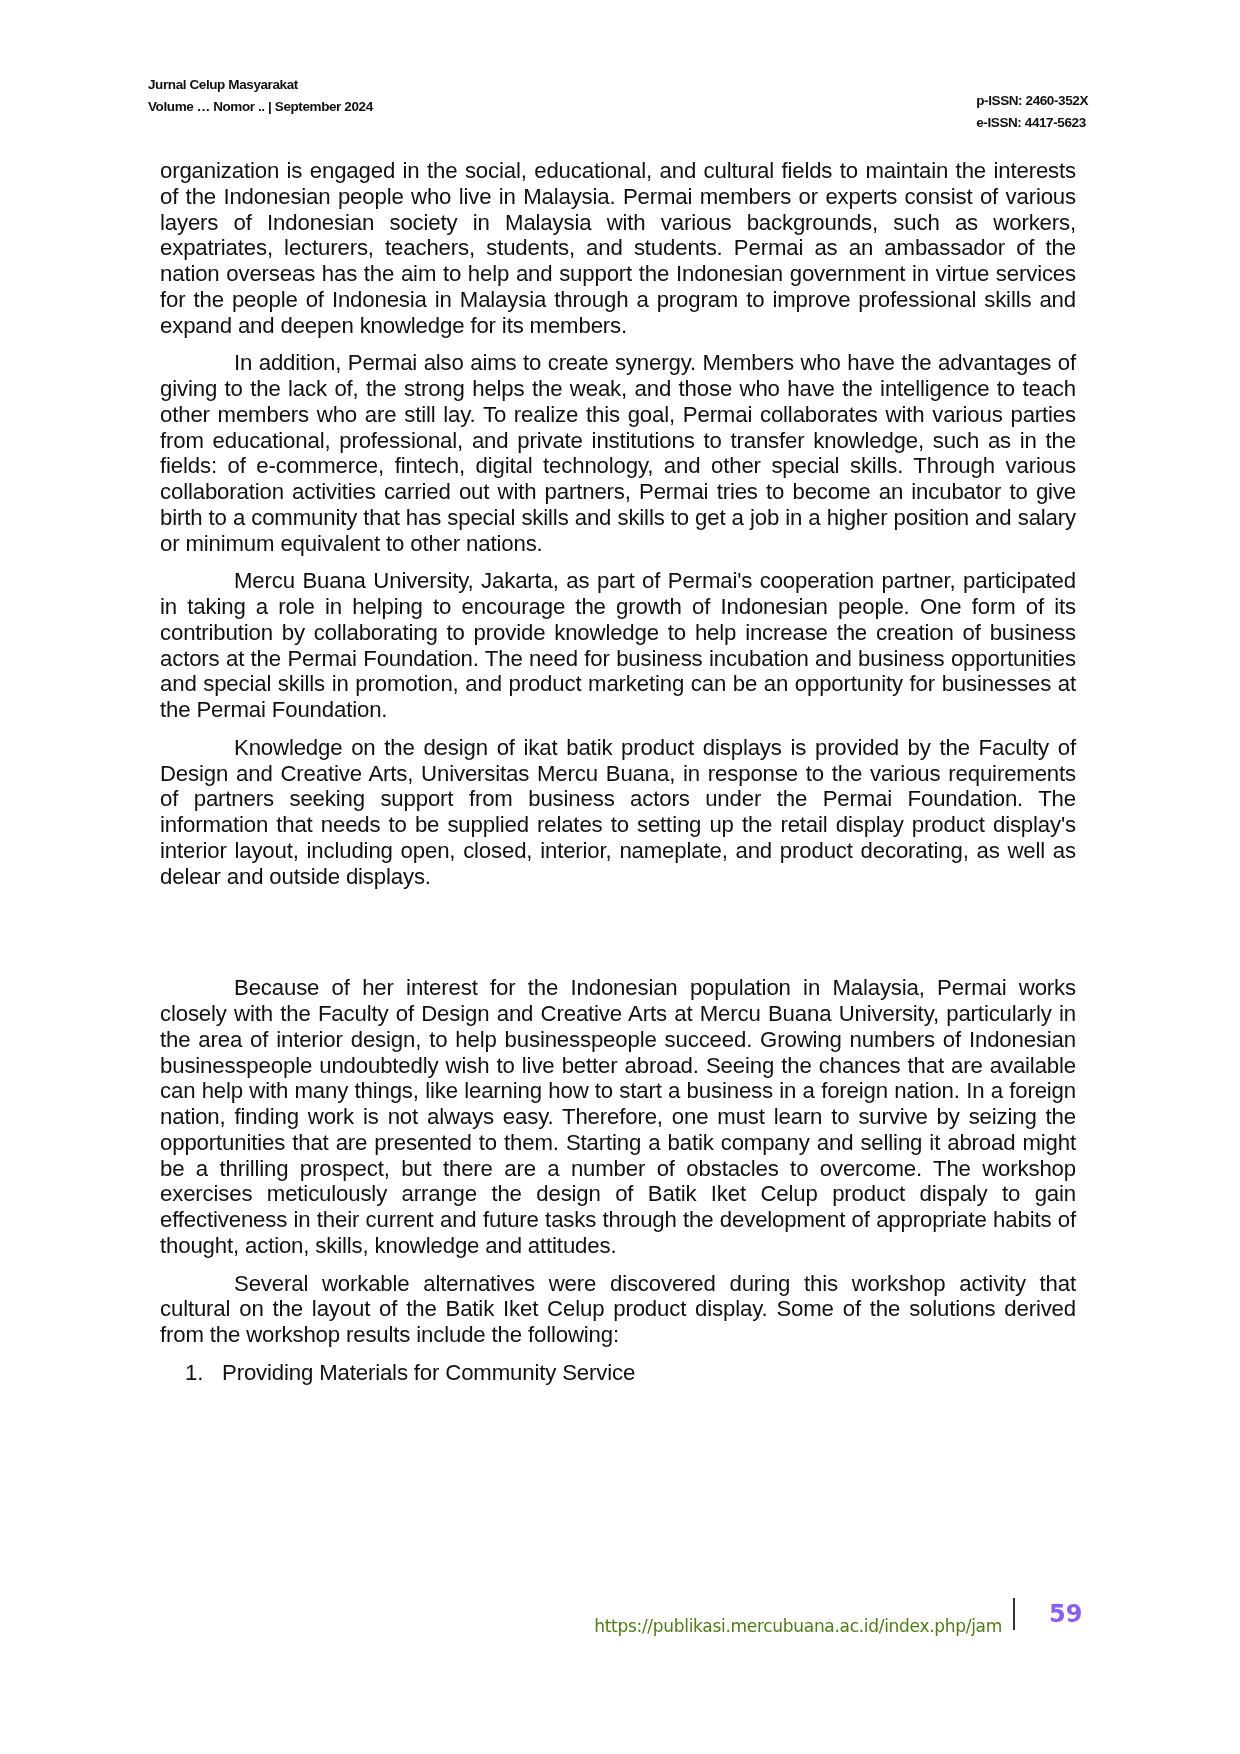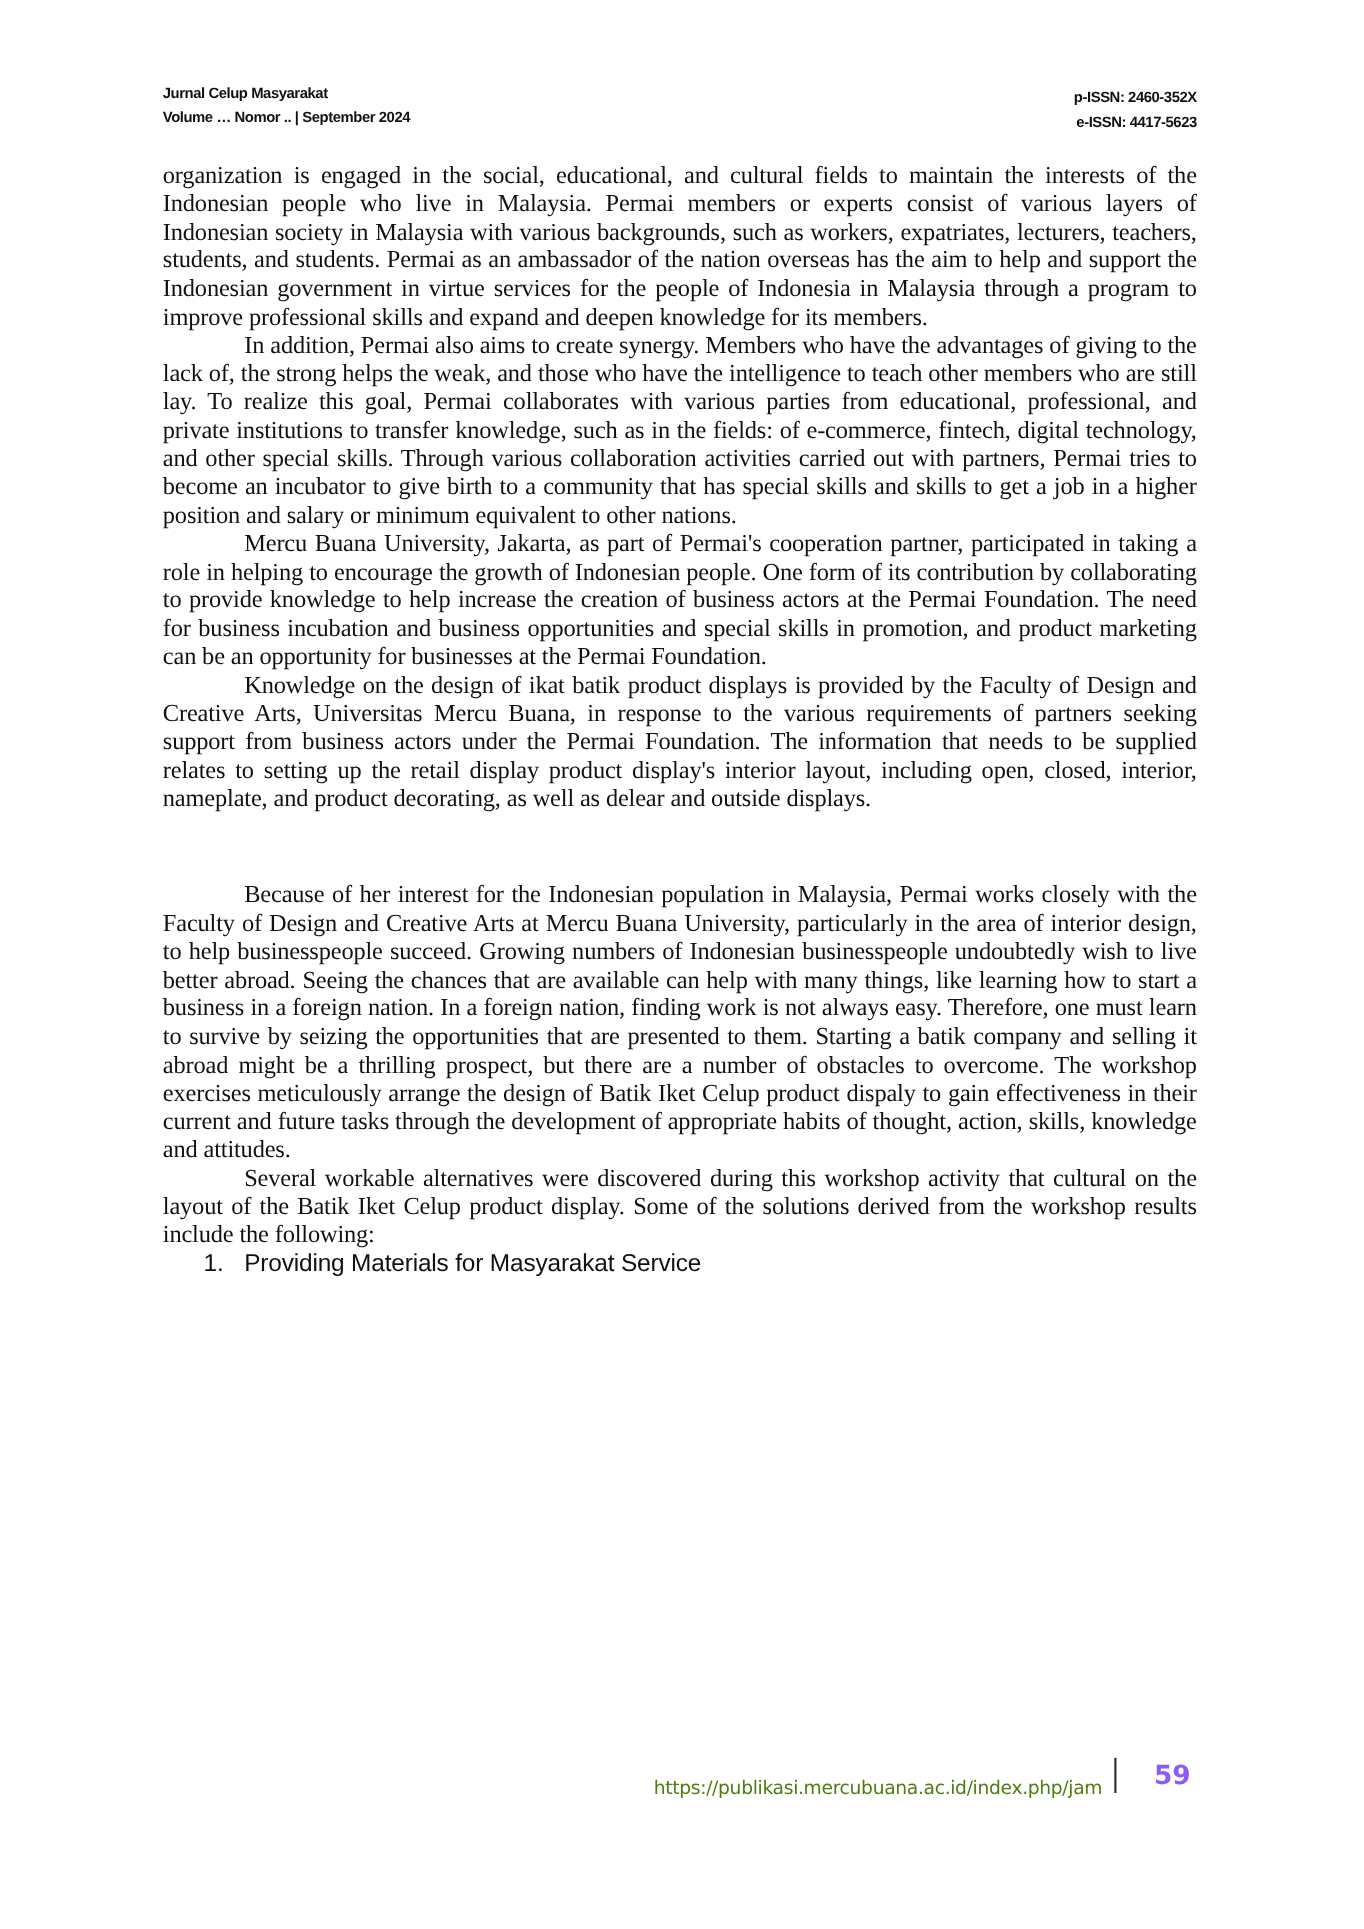--- a/index.html
+++ b/index.html
@@ -21,38 +21,37 @@
       left: 148px;
       width: 940px;
       font-family: "Liberation Sans", sans-serif;
       font-weight: bold;
       font-size: 13.5px;
       line-height: 22px;
       letter-spacing: -0.4px;
       transform-origin: left top;
     }
     .header-left { position: absolute; left: 0; top: 0; }
-    .header-right { position: absolute; right: 0; top: 4px; text-align: right; }
+    .header-right { position: absolute; right: 0; top: 16px; }
     .header .line { display: block; white-space: nowrap; }
 
     .body-text {
       position: absolute;
       top: 146px;
       left: 148px;
       width: 940px;
       font-size: 22.2px;
       line-height: 25.75px;
       text-align: justify;
       letter-spacing: -0.15px;
       word-spacing: 0px;
     }
     .body-text p {
-      margin: 0;
+      margin: 12px;
       text-indent: 0;
-      font-family: Liberation Serif, serif;
     }
     .body-text p.indent {
       text-indent: 74px;
     }
     .body-text p.last-line-left {
       text-align-last: left;
     }
     .gap {
       height: 62px;
     }
@@ -124,21 +123,21 @@
   <p class="last-line-left">organization is engaged in the social, educational, and cultural fields to maintain the interests of the Indonesian people who live in Malaysia. Permai members or experts consist of various layers of Indonesian society in Malaysia with various backgrounds, such as workers, expatriates, lecturers, teachers, students, and students. Permai as an ambassador of the nation overseas has the aim to help and support the Indonesian government in virtue services for the people of Indonesia in Malaysia through a program to improve professional skills and expand and deepen knowledge for its members.</p>
   <p class="indent last-line-left">In addition, Permai also aims to create synergy. Members who have the advantages of giving to the lack of, the strong helps the weak, and those who have the intelligence to teach other members who are still lay. To realize this goal, Permai collaborates with various parties from educational, professional, and private institutions to transfer knowledge, such as in the fields: of e-commerce, fintech, digital technology, and other special skills. Through various collaboration activities carried out with partners, Permai tries to become an incubator to give birth to a community that has special skills and skills to get a job in a higher position and salary or minimum equivalent to other nations.</p>
   <p class="indent last-line-left">Mercu Buana University, Jakarta, as part of Permai's cooperation partner, participated in taking a role in helping to encourage the growth of Indonesian people. One form of its contribution by collaborating to provide knowledge to help increase the creation of business actors at the Permai Foundation. The need for business incubation and business opportunities and special skills in promotion, and product marketing can be an opportunity for businesses at the Permai Foundation.</p>
   <p class="indent last-line-left">Knowledge on the design of ikat batik product displays is provided by the Faculty of Design and Creative Arts, Universitas Mercu Buana, in response to the various requirements of partners seeking support from business actors under the Permai Foundation. The information that needs to be supplied relates to setting up the retail display product display's interior layout, including open, closed, interior, nameplate, and product decorating, as well as delear and outside displays.</p>
   <div class="gap"></div>
   <p class="indent last-line-left">Because of her interest for the Indonesian population in Malaysia, Permai works closely with the Faculty of Design and Creative Arts at Mercu Buana University, particularly in the area of interior design, to help businesspeople succeed. Growing numbers of Indonesian businesspeople undoubtedly wish to live better abroad. Seeing the chances that are available can help with many things, like learning how to start a business in a foreign nation. In a foreign nation, finding work is not always easy. Therefore, one must learn to survive by seizing the opportunities that are presented to them. Starting a batik company and selling it abroad might be a thrilling prospect, but there are a number of obstacles to overcome. The workshop exercises meticulously arrange the design of Batik Iket Celup product dispaly to gain effectiveness in their current and future tasks through the development of appropriate habits of thought, action, skills, knowledge and attitudes.</p>
   <p class="indent last-line-left">Several workable alternatives were discovered during this workshop activity that cultural on the layout of the Batik Iket Celup product display. Some of the solutions derived from the workshop results include the following:</p>
   <ol class="list">
     <li>
       <span class="num">1.</span>
-      <span>Providing Materials for Masyarakat Service</span>
+      <span>Providing Materials for Community Service</span>
     </li>
   </ol>
 </div>
 
 <div class="footer">
   <span class="footer-url">https://publikasi.mercubuana.ac.id/index.php/jam</span>
   <span class="footer-divider"></span>
   <span class="footer-page">59</span>
 </div>
 

